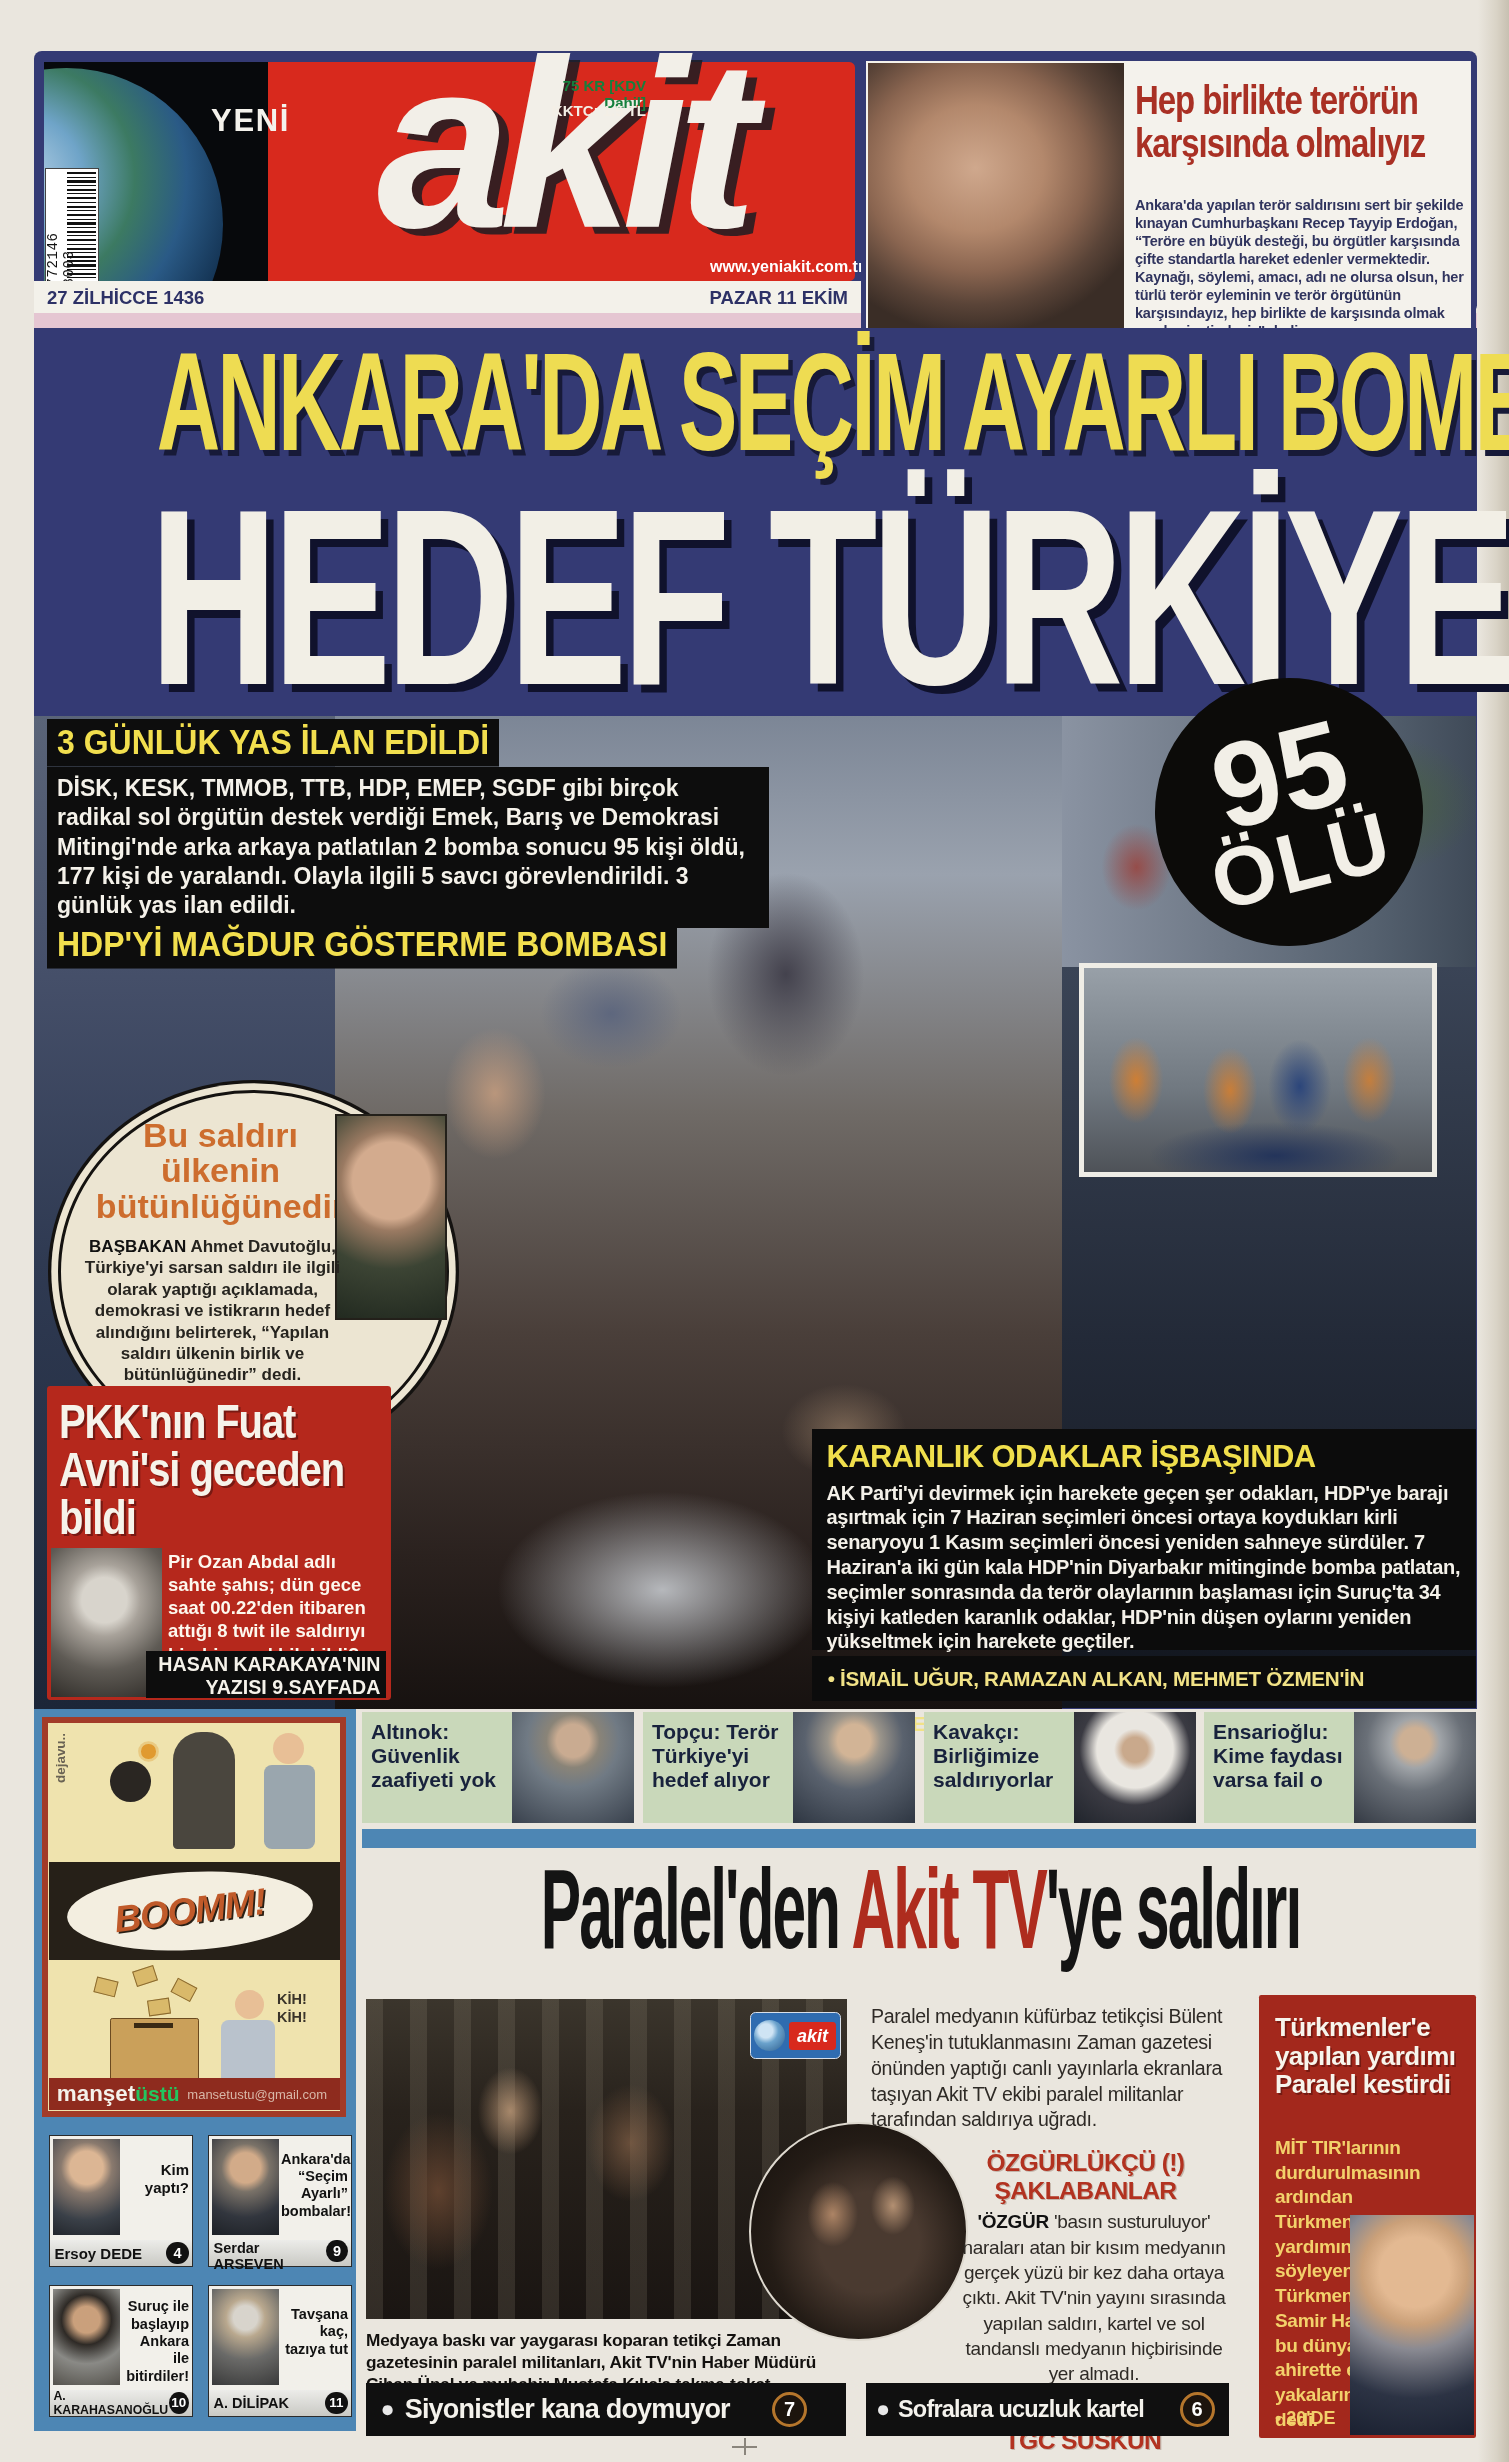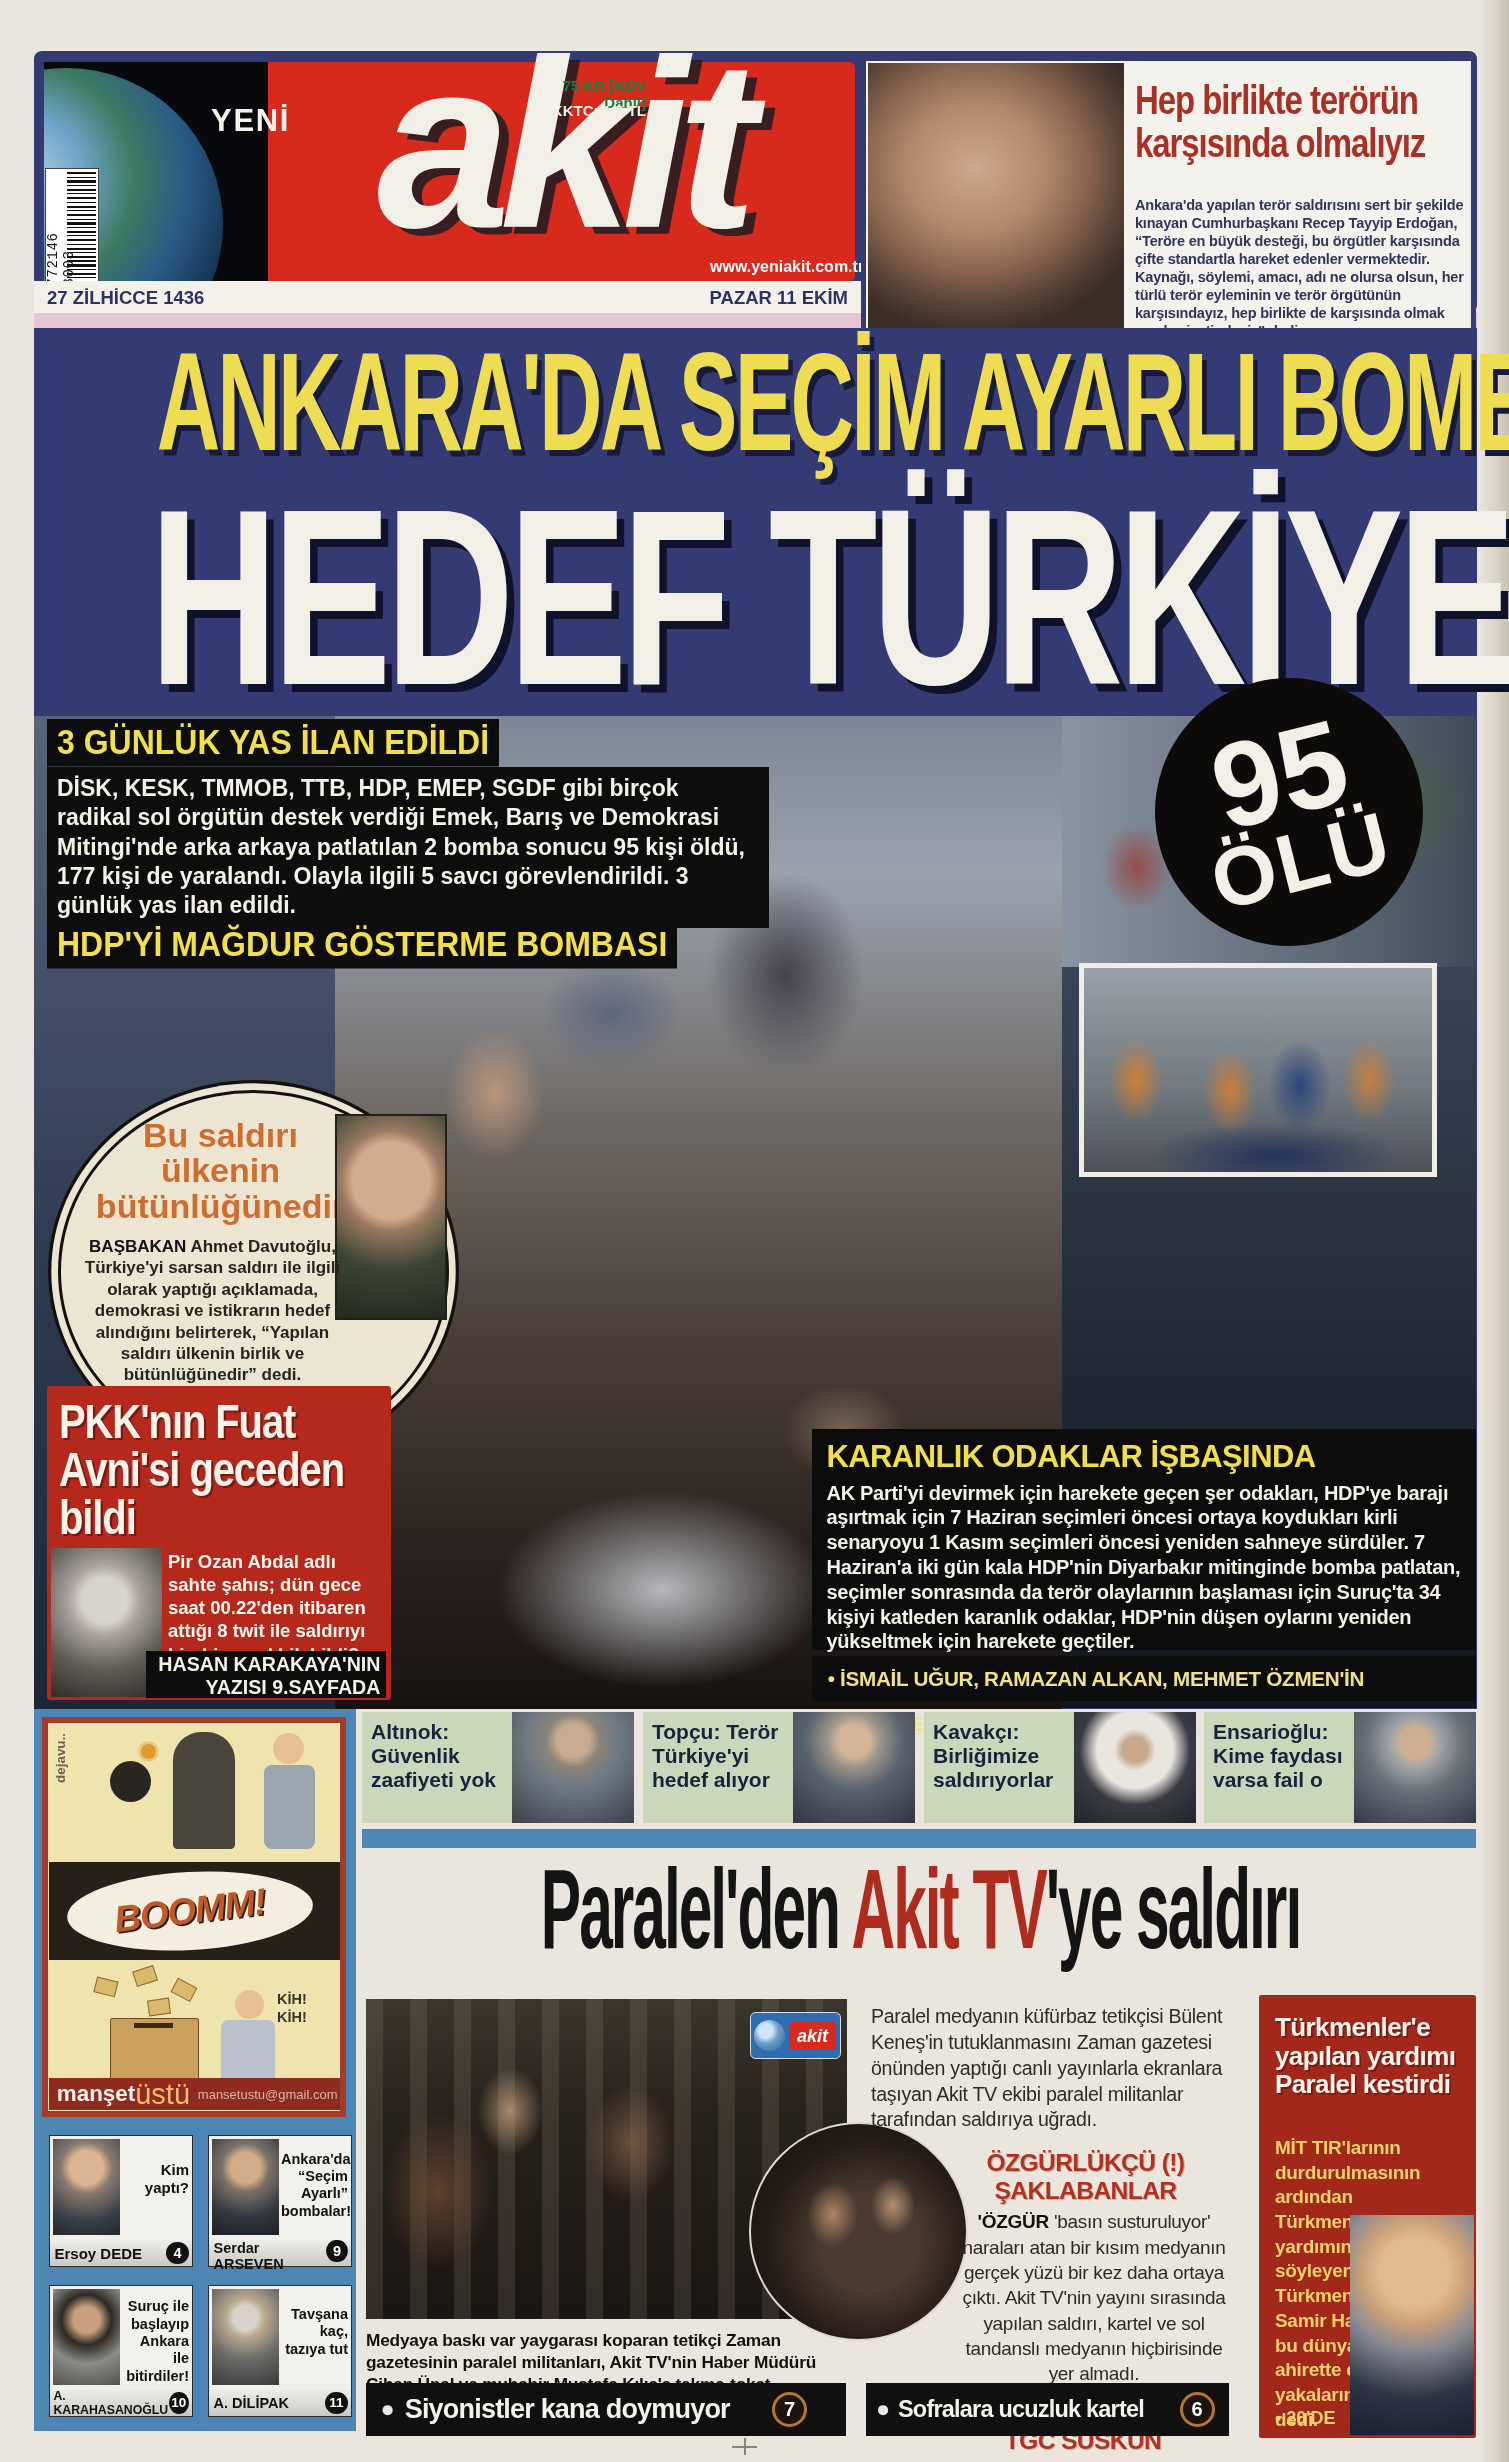--- a/index.html
+++ b/index.html
@@ -176,21 +176,21 @@
   <div class="abs" style="left:173px;top:1982px;width:22.4px;height:15.7px;background:#d9b96a;border:1.1px solid #8a6a30;transform:rotate(28deg);"></div>
   <div class="abs" style="left:148px;top:1999px;width:22.4px;height:15.7px;background:#d9b96a;border:1.1px solid #8a6a30;transform:rotate(-8deg);"></div>
   <div class="abs" style="left:110px;top:2018px;width:89px;height:63px;background:#caa05a;border:1.7px solid #6b4a20;border-radius:2.2px;"></div>
   <div class="abs" style="left:134px;top:2023px;width:39px;height:4.5px;background:#3a2a14;"></div>
   <div class="abs" style="left:235px;top:1990px;width:29px;height:29px;border-radius:50%;background:#e8bf96;"></div>
   <div class="abs" style="left:221px;top:2020px;width:54px;height:67px;border-radius:7.8px;background:#b9c2cc;"></div>
   <div class="abs" style="left:277px;top:1990px;width:56px;font-size:14.5px;font-weight:700;color:#3a342a;line-height:1.25;">KİH! KİH!</div>
 
   <div class="abs" style="left:49px;top:2078px;width:291px;height:32px;background:#8e2b1e;display:flex;align-items:center;padding-left:7.8px;">
     <span style="font-size:22.4px;font-weight:800;color:#f4f1ea;">manşet</span>
-    <span style="font-size:29px;font-weight:400;color:#fdba74;">üstü</span>
+    <span style="font-size:21px;font-weight:700;color:#22c55e;">üstü</span>
     <span style="font-size:13px;color:#d8b7a8;margin-left:7.8px;">mansetustu@gmail.com</span>
   </div>
 
   <div class="abs" style="left:49px;top:2135px;width:144px;height:132px;background:#f2f0ea;border:1.7px solid #2b2b2b;">
     <div class="photo" style="position:absolute;left:3.4px;top:3.4px;width:67px;height:96px;
          background:radial-gradient(circle at 50% 30%,#dcb694 0 22%,#8a7a6e 34%,#3a4048 70%,#23262c 100%);"></div>
     <div style="position:absolute;left:74px;top:24.6px;width:65px;font-size:15px;font-weight:700;color:#111;text-align:right;line-height:1.2;">Kim yaptı?</div>
     <div style="position:absolute;left:0;bottom:0;width:100%;height:26px;background:linear-gradient(#ecece9,#c9c9c4);display:flex;align-items:center;">
       <span style="font-size:15px;font-weight:800;color:#111;padding-left:4.5px;">Ersoy DEDE</span>
       <span class="badge" style="margin-left:auto;margin-right:3.4px;width:22.4px;height:22.4px;background:#111;color:#fff;font-size:14.5px;">4</span>

